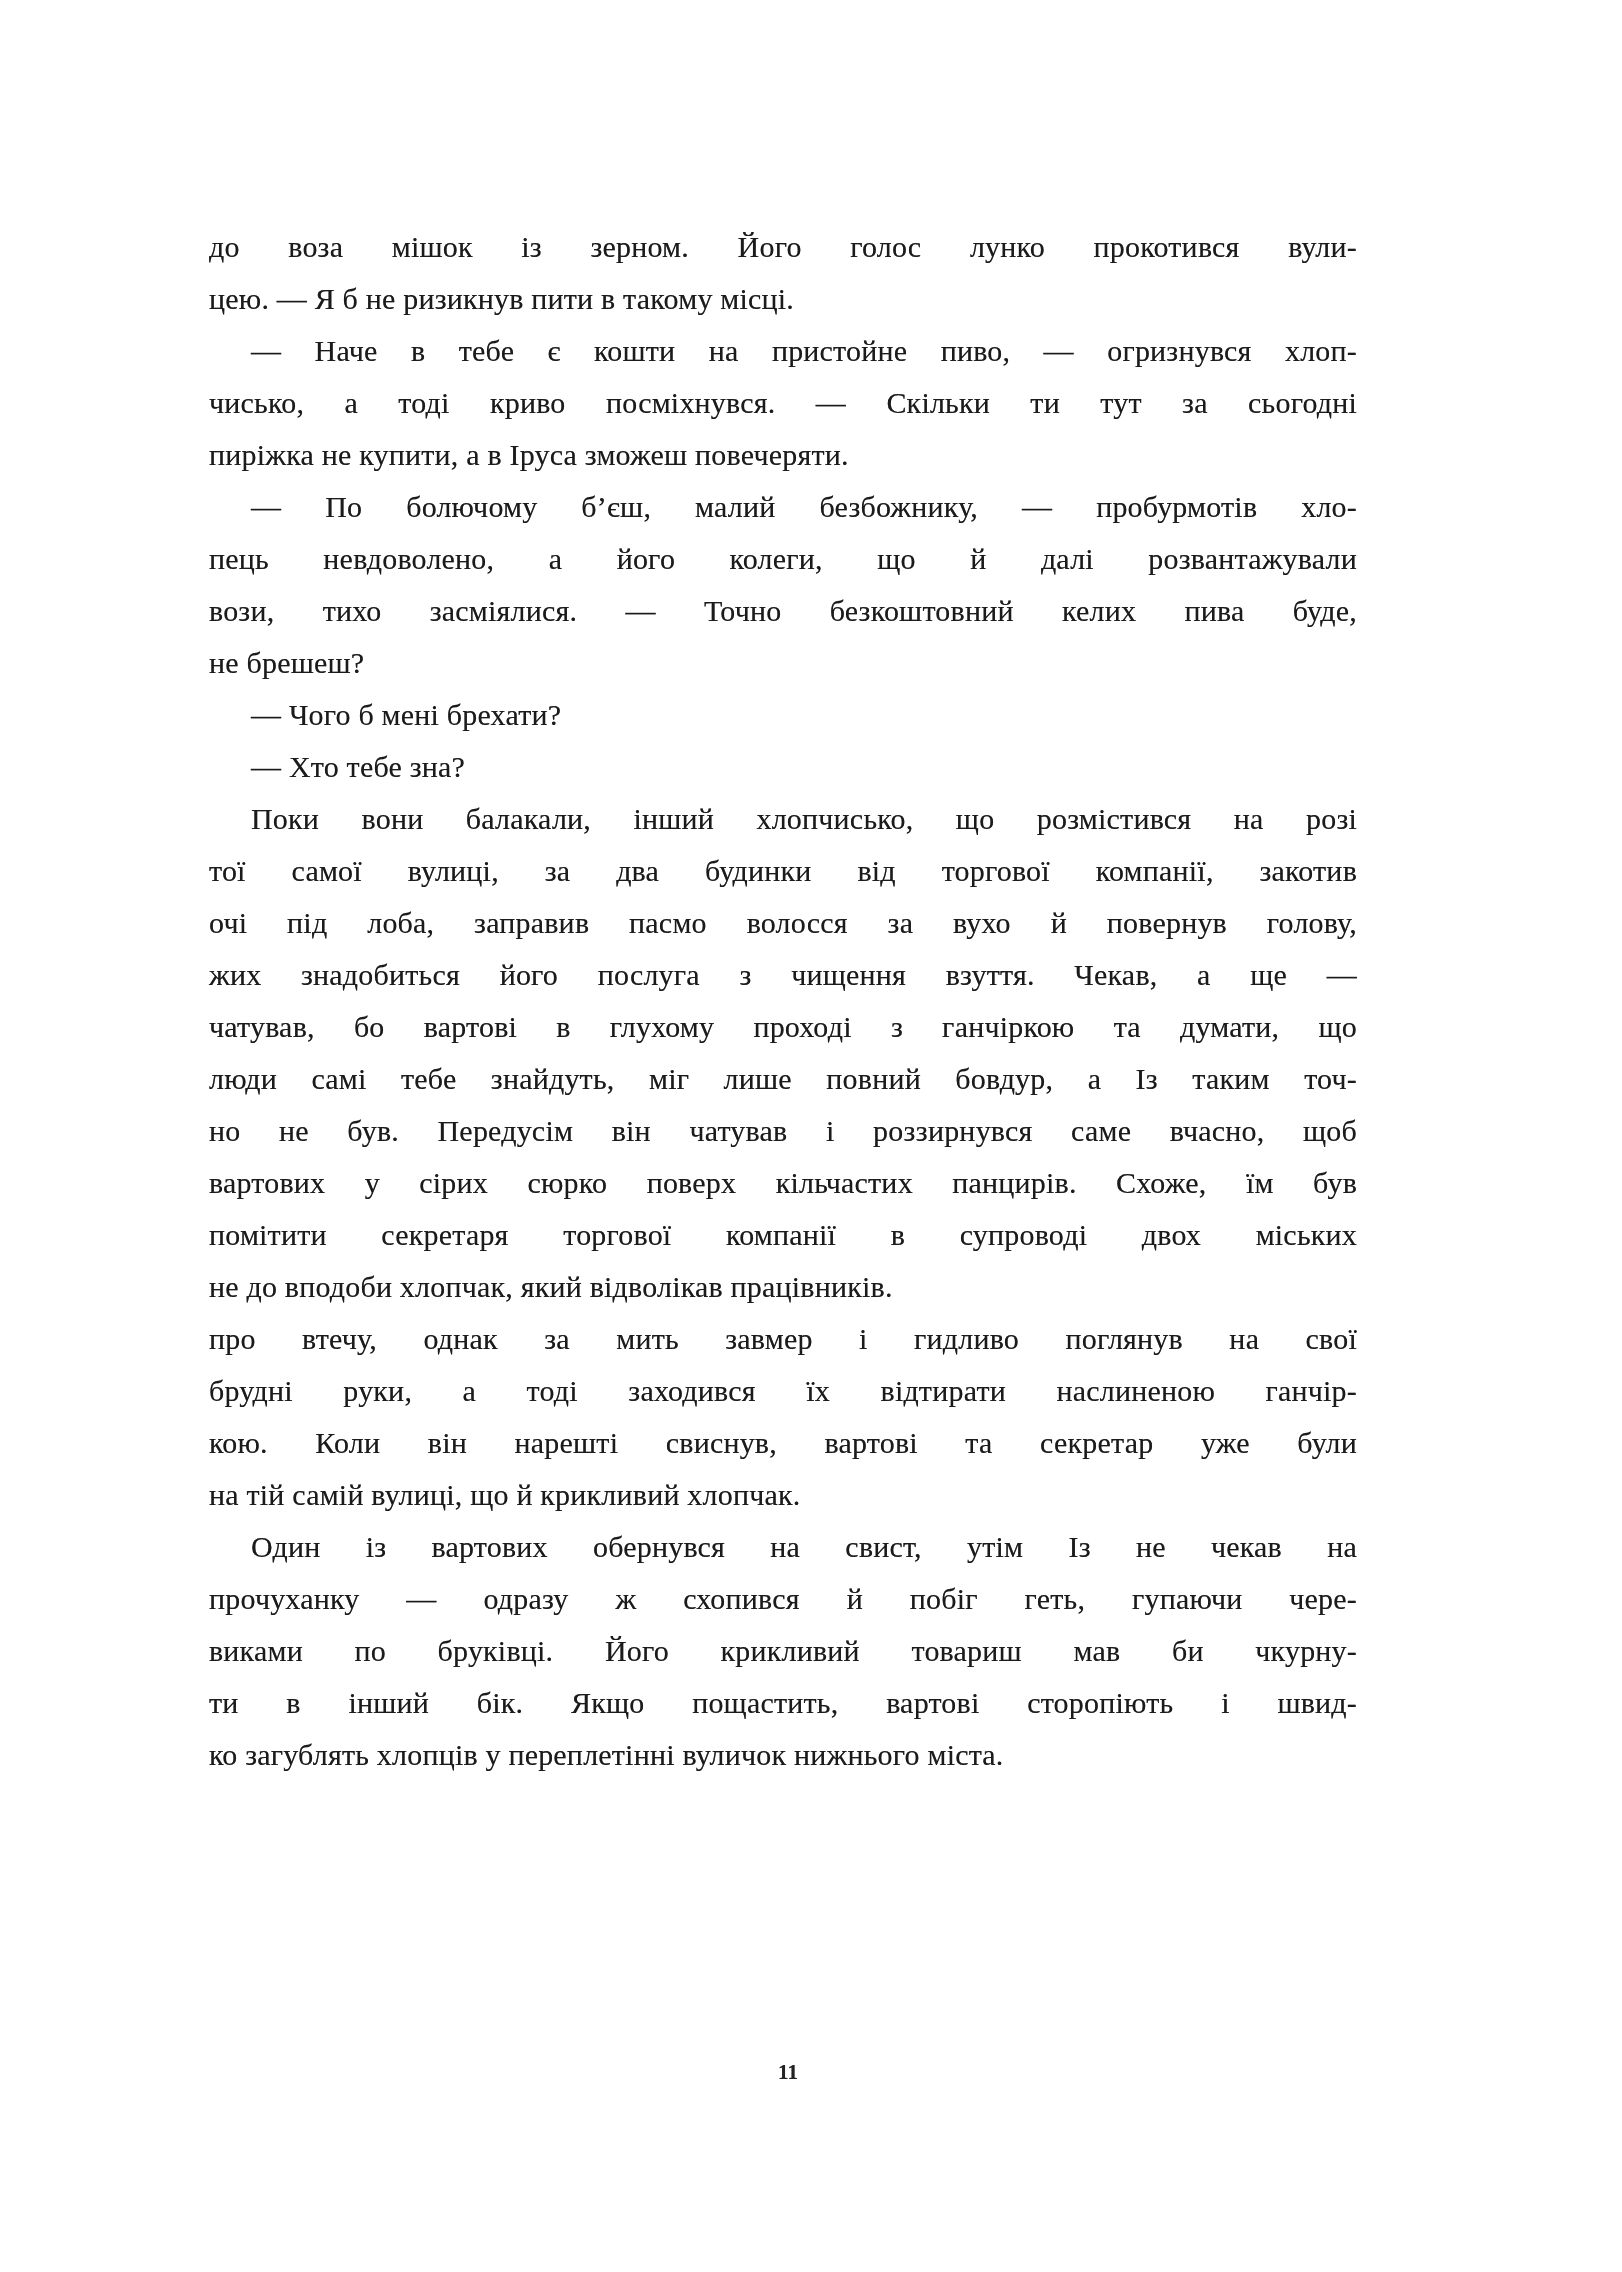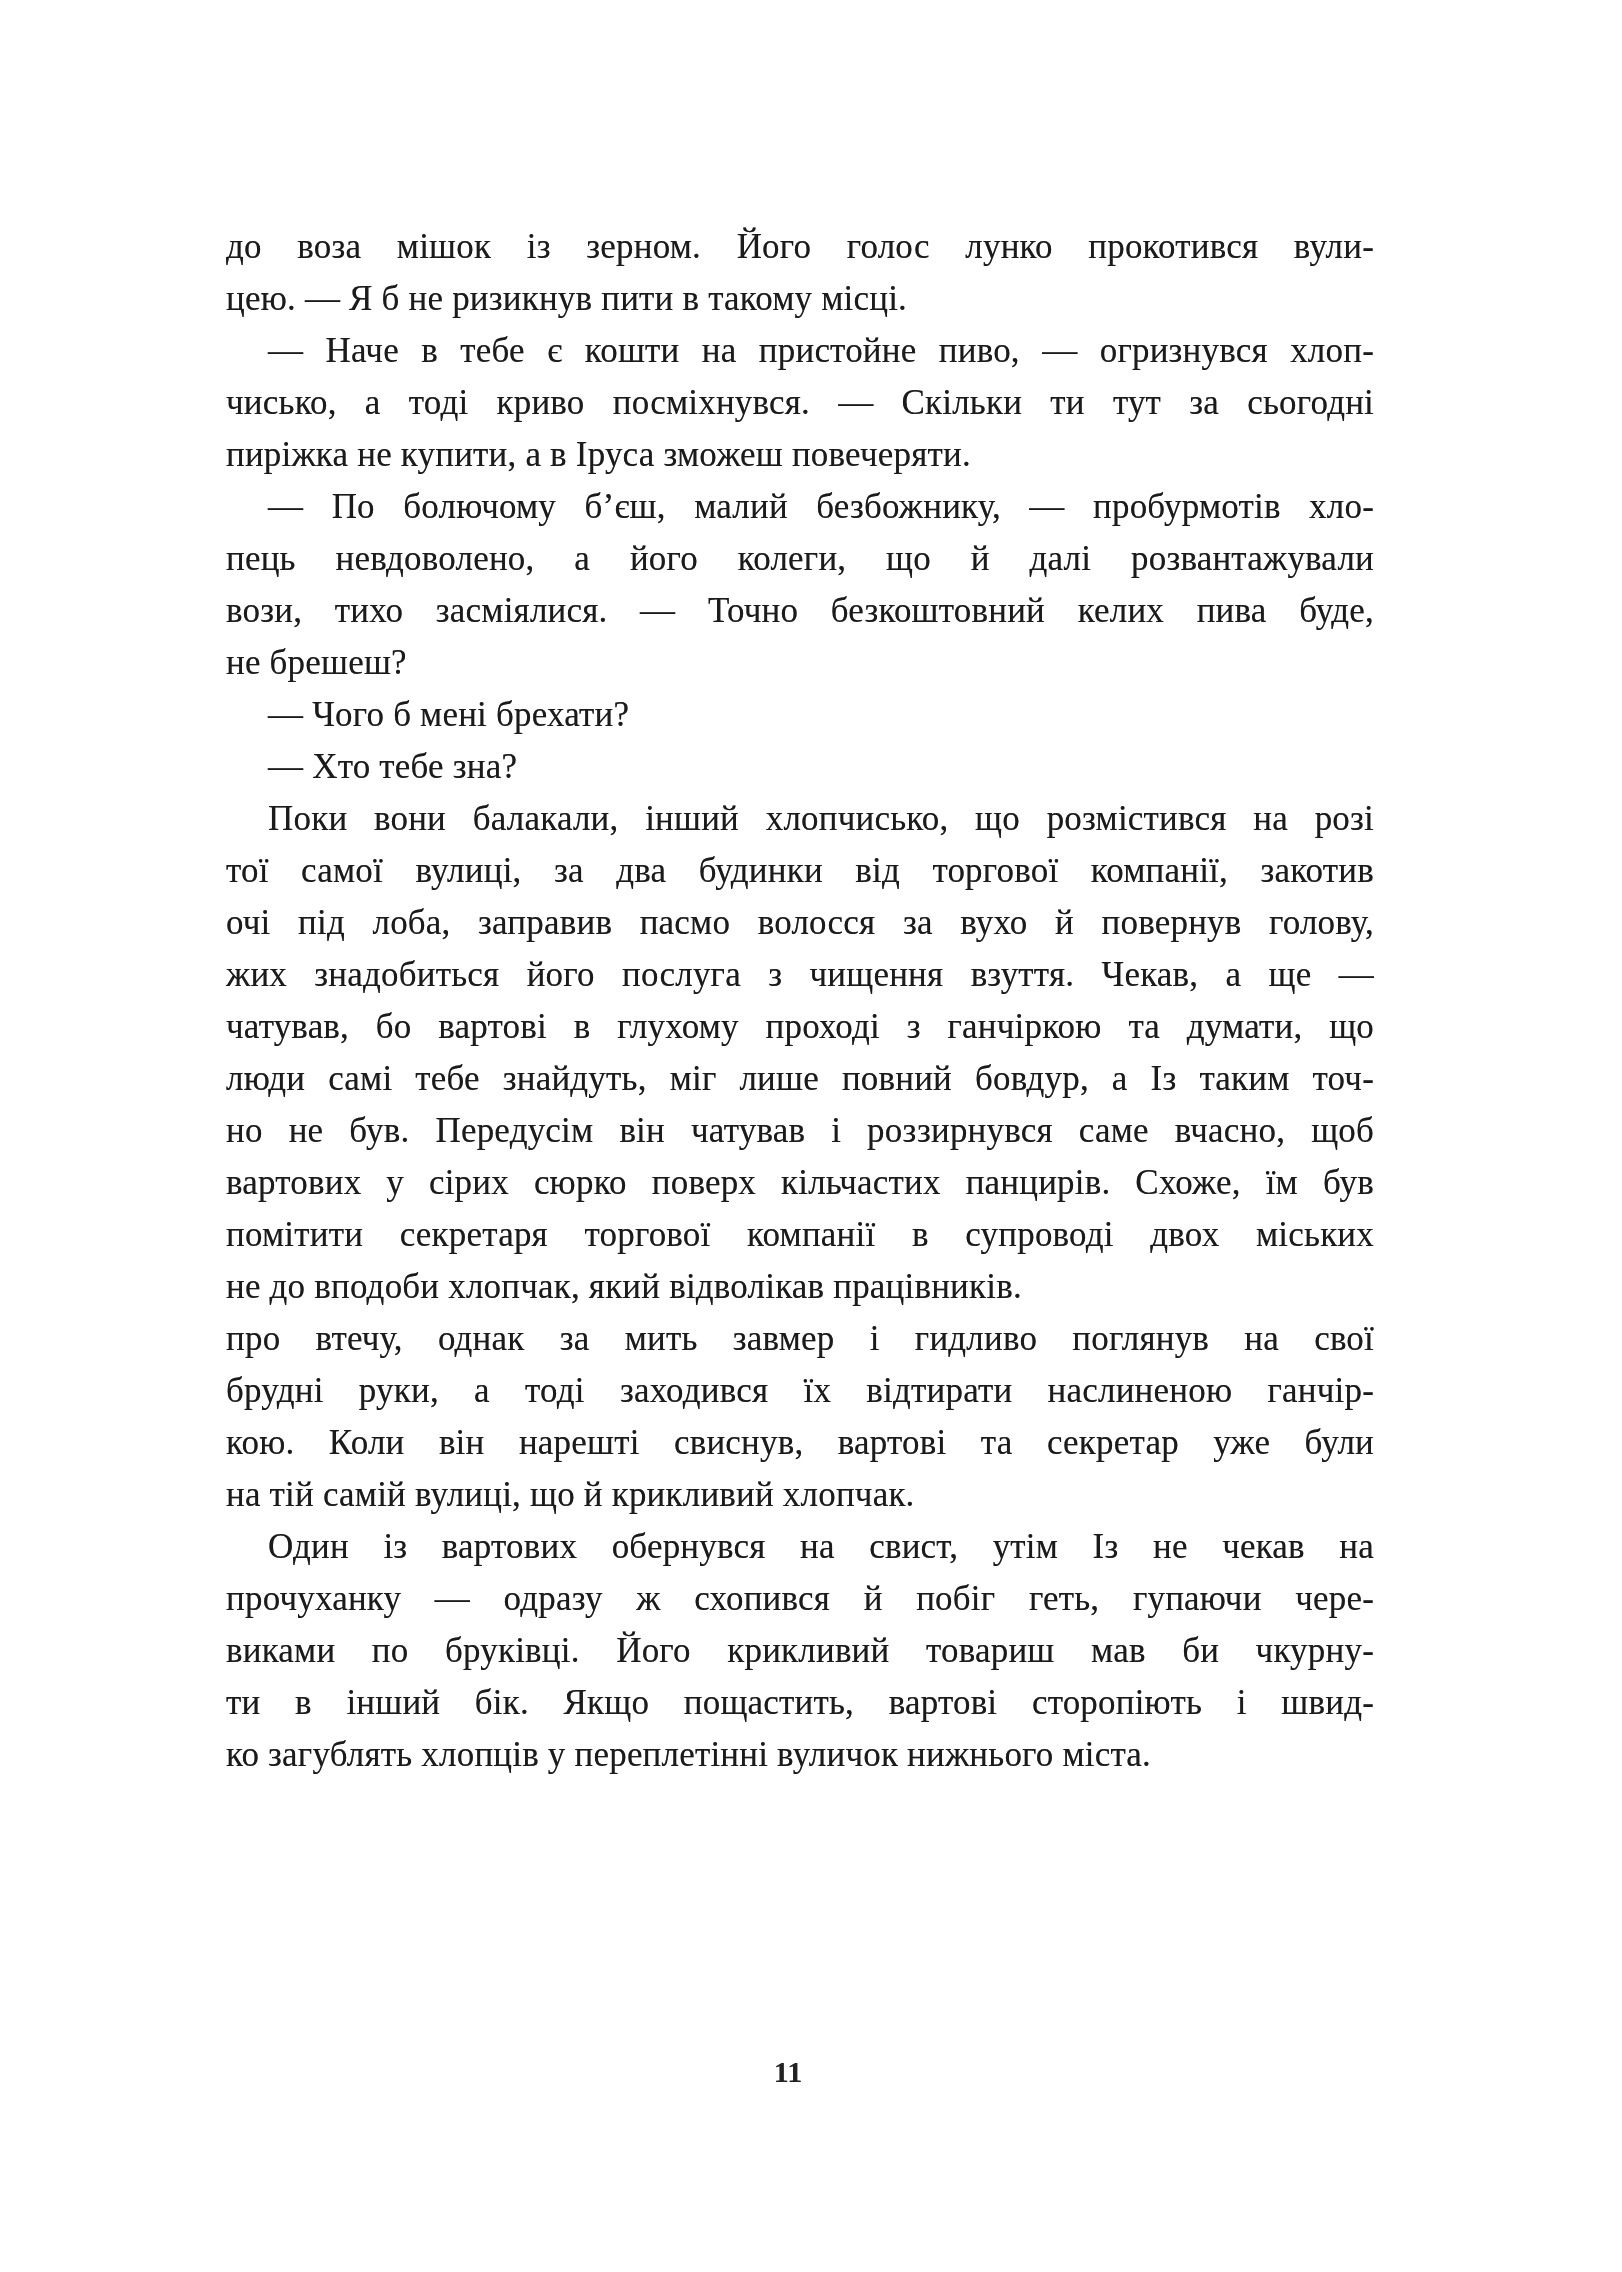--- a/index.html
+++ b/index.html
@@ -14,25 +14,25 @@
     font-family: "Liberation Serif", "DejaVu Serif", serif;
     overflow: hidden;
   }
   .page {
     position: absolute;
     inset: 0;
     background: #ffffff;
   }
   .text-block {
     position: absolute;
-    left: 226px;
+    left: 209px;
     top: 221px;
     width: 1148px;
     color: #1b1b1b;
-    font-size: 35px;
+    font-size: 30px;
     line-height: 52px;
     
     text-shadow: 0 0 0.5px rgba(20,20,20,0.55);
     letter-spacing: 0.2px;
   }
   .line {
     text-align: justify;
     text-align-last: justify;
     white-space: nowrap;
     height: 52px;
@@ -42,21 +42,21 @@
   }
   .line.indent {
     text-indent: 42px;
   }
   .page-number {
     position: absolute;
     left: 214px;
     top: 2055px;
     width: 1148px;
     text-align: center;
-    font-size: 30px;
+    font-size: 21px;
     line-height: 34px;
     font-weight: 700;
     color: #222222;
     text-shadow: 0 0 0.5px rgba(20,20,20,0.5);
   }
 </style>
 </head>
 <body style="background: rgb(255, 255, 255);">
 
 <div class="page">

